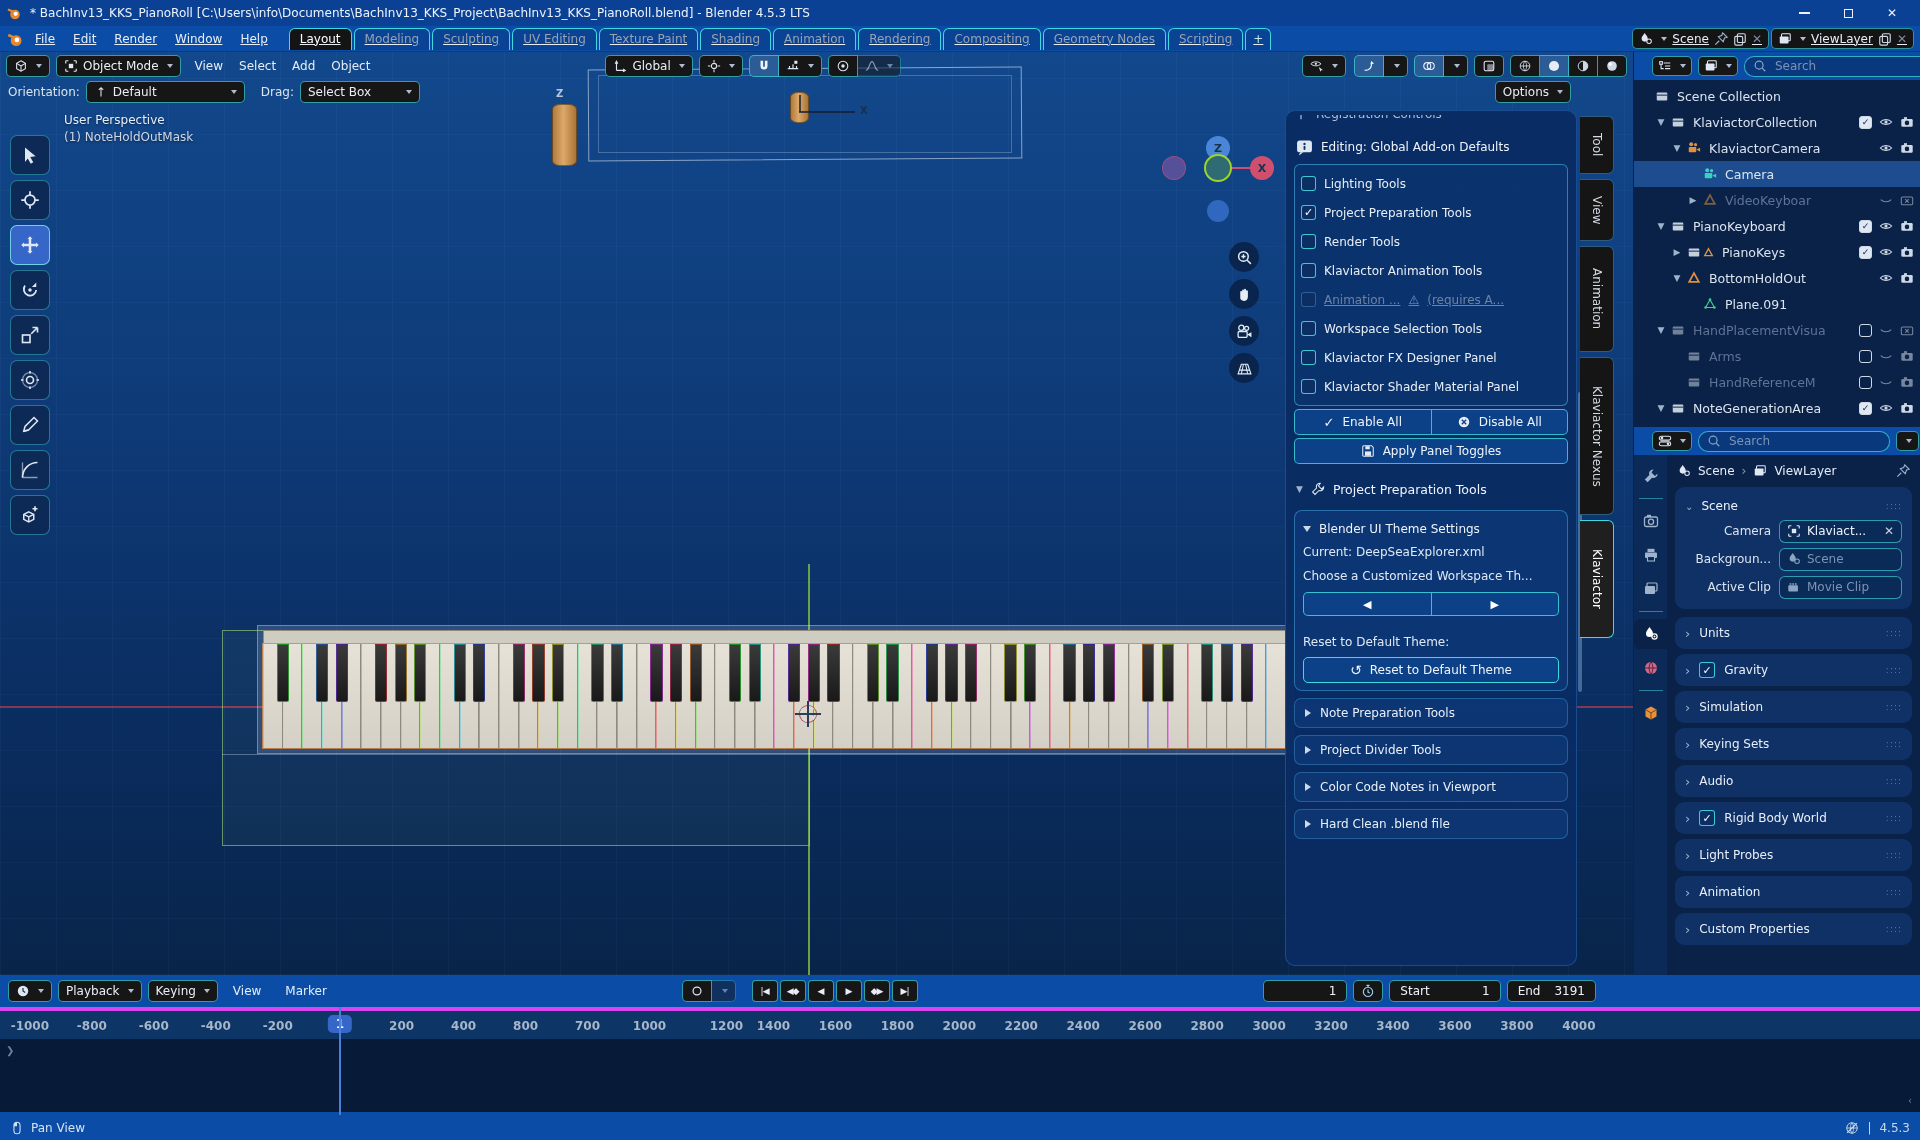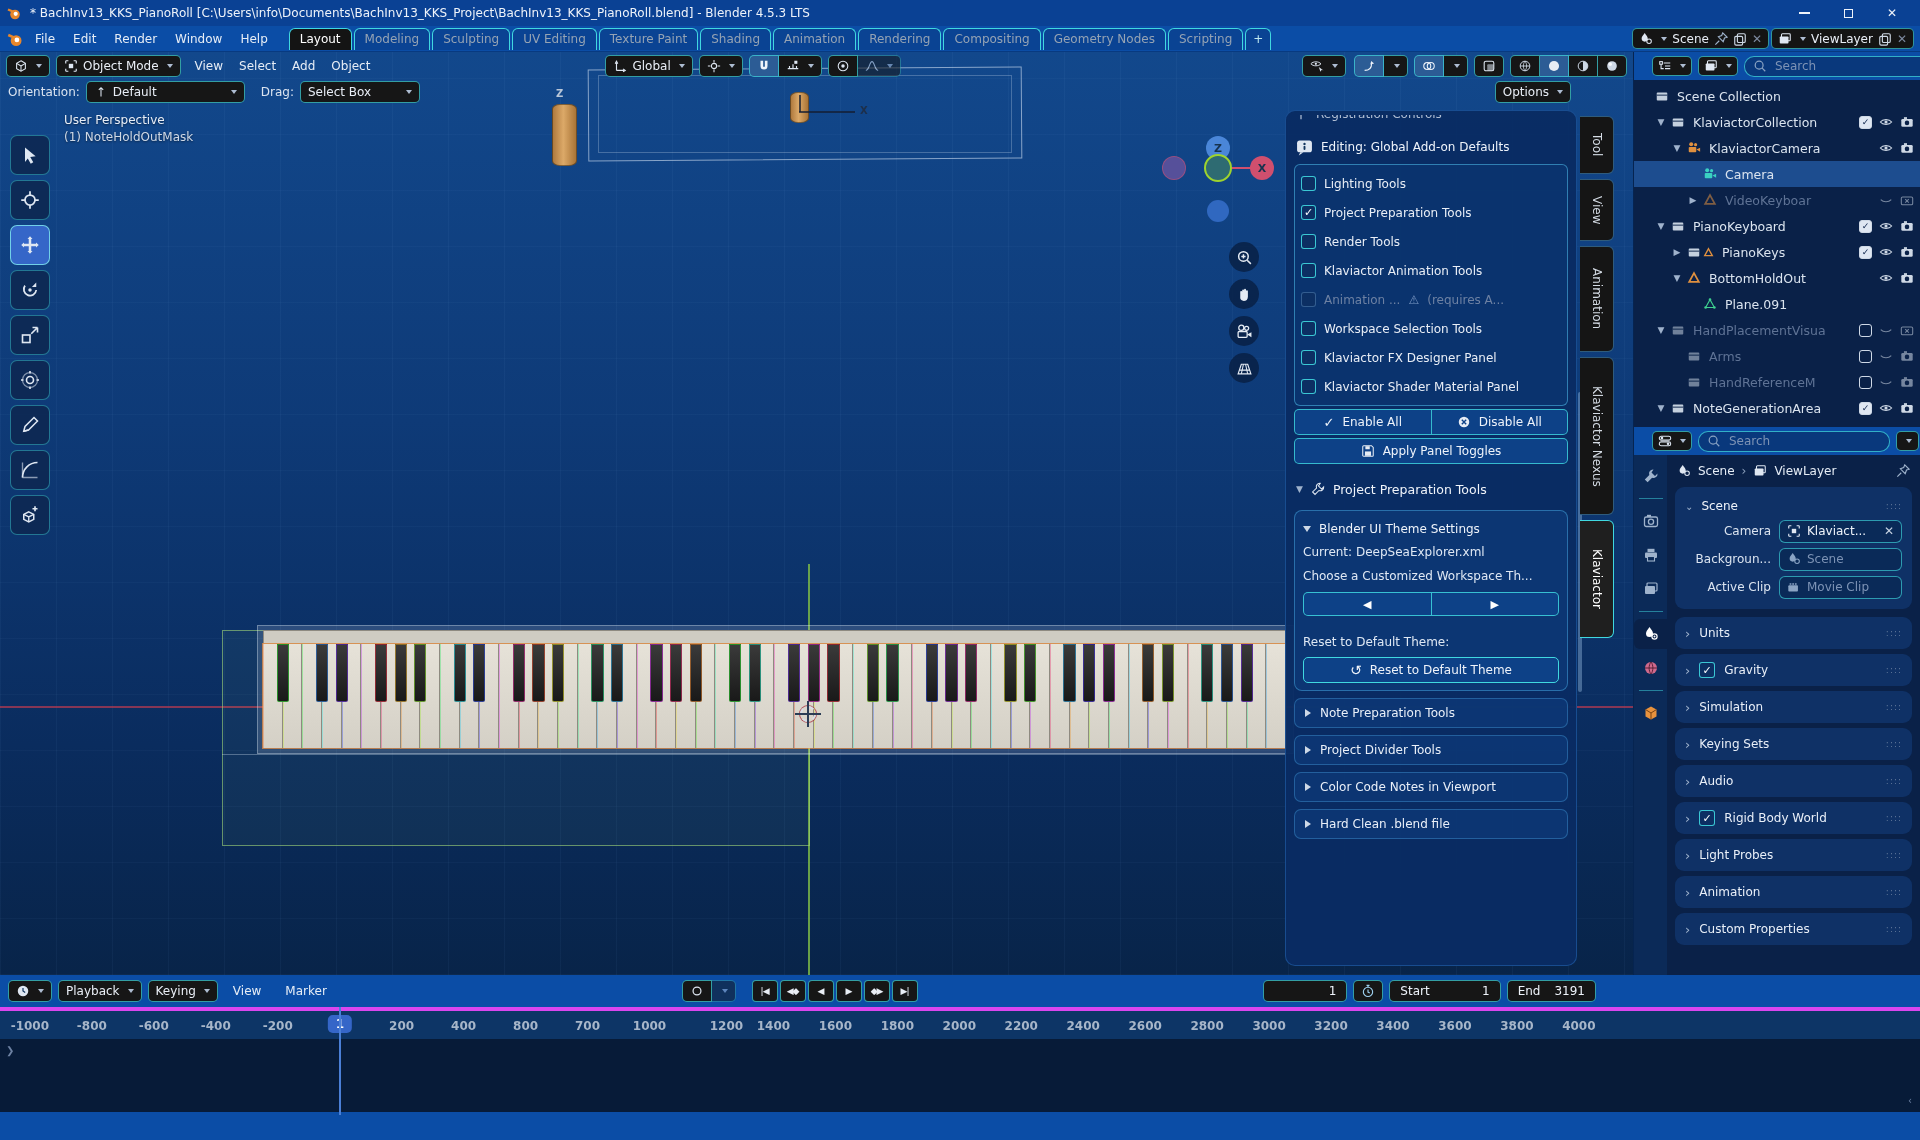--- a/index.html
+++ b/index.html
@@ -12,21 +12,21 @@
   .ic svg{width:100%;height:100%;}
   .caret{width:0;height:0;border-left:3.5px solid transparent;border-right:3.5px solid transparent;border-top:4px solid #aebdd2;margin-left:3px;}
   
   #titlebar{position:absolute;left:0;top:0;width:1920px;height:26px;background:var(--titlebar);display:flex;align-items:center;padding:0 6px;gap:8px;}
   #titlebar .title{font-size:12px;color:#eef3fa;}
   .winbtns{margin-left:auto;display:flex;}
   .winbtn{width:44px;height:26px;display:flex;align-items:center;justify-content:center;color:#eef3fa;}
   .winbtn .bar{width:11px;height:1.5px;background:#eef3fa;}
   .winbtn .box{width:9px;height:9px;border:1.4px solid #eef3fa;}
   
-  #topbar{position:absolute;left:0;top:26px;width:1920px;height:26px;background:var(--header);display:flex;align-items:center;padding:0 6px;gap:2px;border-bottom:1px solid #083a80;}
+  #topbar{position:absolute;left:0;top:26px;width:1920px;height:26px;background:var(--header);display:flex;align-items:center;padding:0 6px;gap:2px;border-bottom:1px solid #083a80;text-decoration:underline;}
   .menu-item{padding:0 9px;height:20px;line-height:20px;border-radius:4px;color:#e6edf6;}
   .wstabs{display:flex;align-items:center;height:26px;margin-left:10px;gap:0;}
   .wstab{height:22px;line-height:20px;padding:0 10px;border:1px solid var(--accent);border-bottom:none;border-radius:6px 6px 0 0;color:#95a3b4;background:rgba(6,40,90,.25);margin-right:2px;font-size:12px;}
   .wstab.active{background:#141414;color:#fff;}
   .wstab.add{color:#bfe9ef;padding:0 7px;}
   .topsel{display:flex;align-items:center;height:21px;background:#141414;border:1px solid rgba(64,216,224,.65);border-radius:5px;padding:0 6px;gap:5px;color:#e9eef6;}
   .topsel .dim{color:#7d8aa0;}
   
   .pill{display:inline-flex;align-items:center;gap:5px;height:22px;padding:0 7px;background:#161616;border:1px solid rgba(64,216,224,.7);border-radius:5px;color:#e9eef6;}
   .pill.seg{border-radius:0;border-left-width:0;}
@@ -81,21 +81,21 @@
   .bkeys{position:absolute;left:0;right:0;top:14px;height:58px;pointer-events:none;}
   .bkey{position:absolute;top:0;background:linear-gradient(180deg,#3a3a3a,#191919);border-radius:0 0 2px 2px;}
   
   #npanel{position:absolute;left:1285px;top:58px;width:292px;height:856px;background:rgba(9,44,99,.96);border-radius:10px;border:1px solid rgba(40,110,190,.5);padding:4px 8px 8px 8px;overflow:hidden;}
   #npanel .cliprow{height:13px;overflow:hidden;opacity:.85;margin-bottom:6px;}
   #npanel .cliprow .inner{display:flex;gap:8px;align-items:center;transform:translateY(-8px);color:#cfd9e8;}
   .inforow{display:flex;gap:8px;align-items:center;height:26px;color:#eef3fa;margin:2px 0 4px 2px;}
   .togglebox{border:1px solid rgba(80,190,235,.55);border-radius:6px;background:rgba(12,56,116,.6);padding:4px 6px;}
   .tgrow{display:flex;align-items:center;gap:8px;height:29px;}
   .cb{width:15px;height:15px;border-radius:3px;border:1.5px solid rgba(64,216,224,.9);background:#0c2f63;display:flex;align-items:center;justify-content:center;color:#fff;font-size:11px;}
-  .tgrow.dis{color:#6d81a3;}
+  .tgrow.dis{color:#6d81a3;text-decoration:underline;}
   .tgrow.dis .cb{border-color:rgba(90,140,190,.5);}
   .warnic{color:#7f9cc7;font-size:12px;}
   .btnrow{display:flex;margin-top:3px;}
   .nbtn{flex:1;display:flex;align-items:center;justify-content:center;gap:8px;height:26px;background:#0d4187;border:1px solid rgba(64,216,224,.8);color:#eef3fa;}
   .nbtn.l{border-radius:5px 0 0 5px;}
   .nbtn.r{border-radius:0 5px 5px 0;border-left-width:0;}
   .nbtn.full{border-radius:5px;margin-top:3px;justify-content:center;}
   .nbtn .glyph{font-size:13px;}
   .sechdr{display:flex;align-items:center;gap:8px;height:30px;margin:10px 2px 2px 2px;color:#f0f4fa;font-size:12.5px;}
   .panelbox{border:1px solid rgba(70,170,225,.5);border-radius:8px;background:rgba(13,58,120,.75);padding:7px 8px;margin-top:6px;}
@@ -1481,14 +1481,34 @@
         <span class="tick" style="left: 1578.89px;">4000</span>
         <div id="framebadge" style="left: 340px;">1</div>
       </div>
     <div id="tltracks">
       <span class="chev" style="left:6px;top:6px">❯</span>
       <span class="chev" style="right:8px;bottom:6px">‹</span>
     </div>
     <div id="playhead" style="left: 339px; top: 32px; height: 108px;"></div>
   </div>
 
+  <div id="statusbar">
+    <span class="ic">
+        <svg viewBox="0 0 16 16">
+          <rect x="4.5" y="1.5" width="7" height="13" rx="3.5" fill="none" stroke="#d7e2f0" stroke-width="1.2"></rect>
+          <path d="M8 1.5a3.5 3.5 0 00-3.5 3.5V6H8z" fill="#d7e2f0"></path>
+        </svg>
+      </span>
+    <span>Pan View</span>
+    <div class="right">
+      <span class="ic">
+          <svg viewBox="0 0 16 16">
+            <circle cx="8" cy="8" r="6" fill="none" stroke="#c9d6e6" stroke-width="1.1"></circle>
+            <path d="M2 8h12M8 2c-2.5 3-2.5 9 0 12M8 2c2.5 3 2.5 9 0 12" fill="none" stroke="#c9d6e6" stroke-width="1"></path>
+            <path d="M2.5 13.5l11-11" stroke="#c9d6e6" stroke-width="1.5"></path>
+          </svg>
+        </span>
+      <span>|</span>
+      <span>4.5.3</span>
+    </div>
+  </div>
 
 </div>
 
 </body></html>

